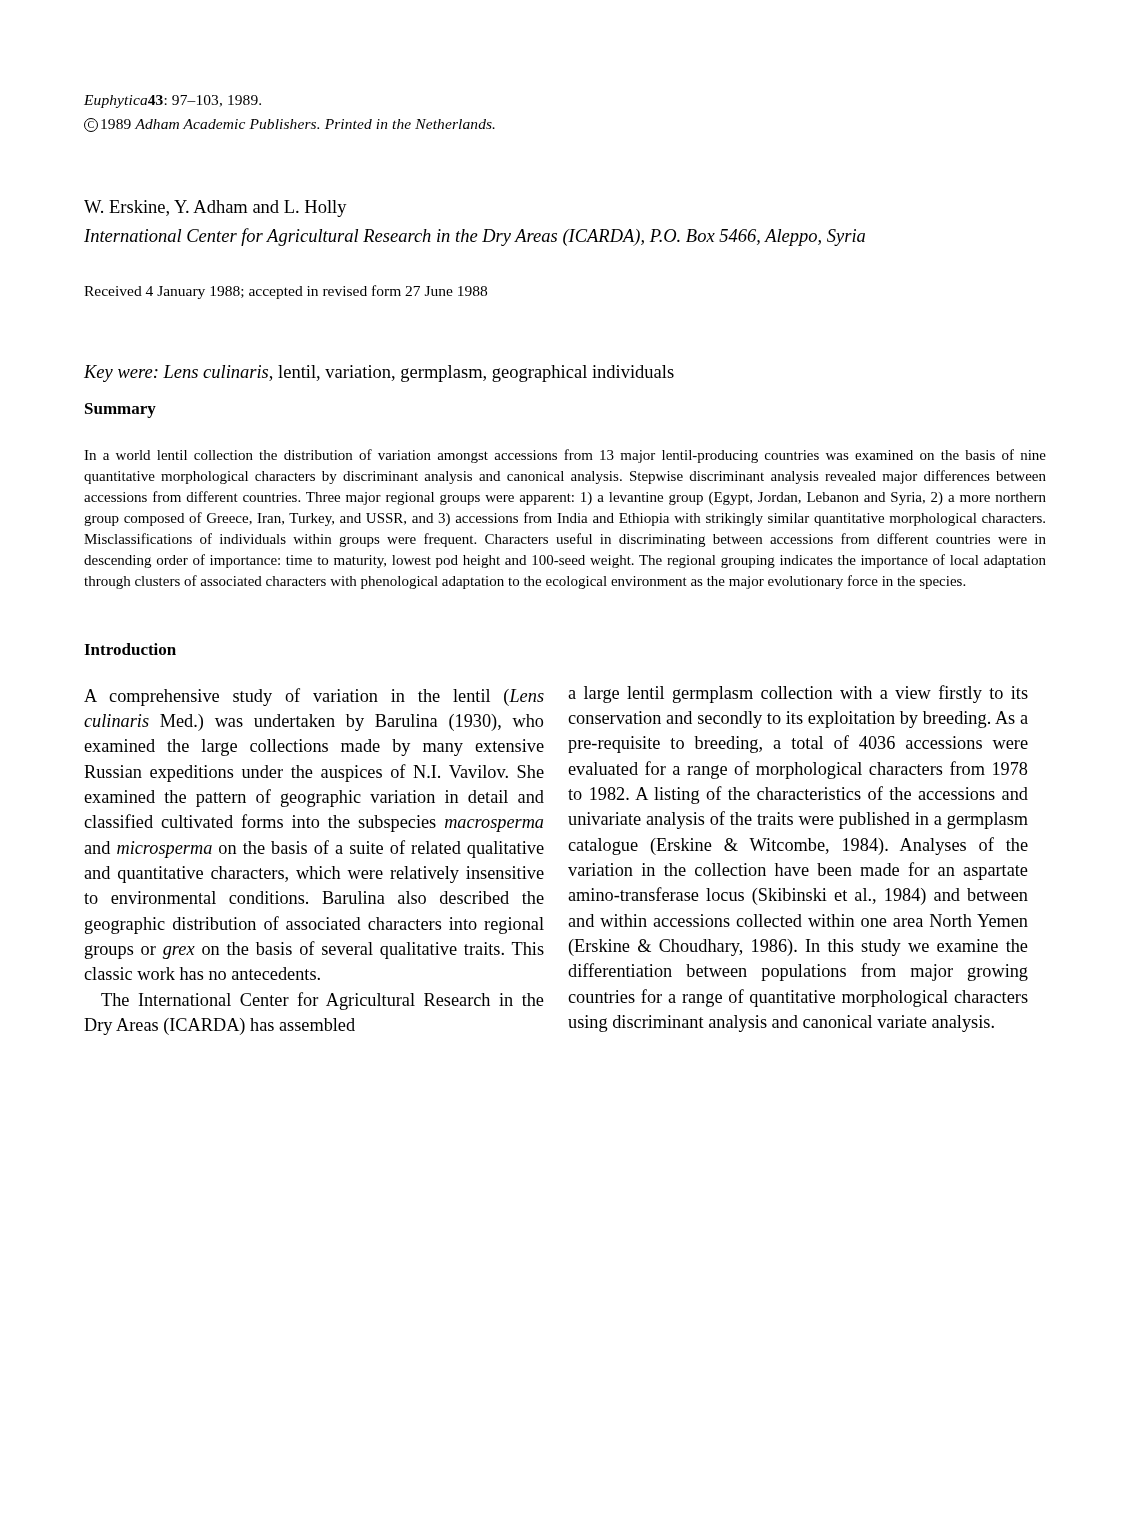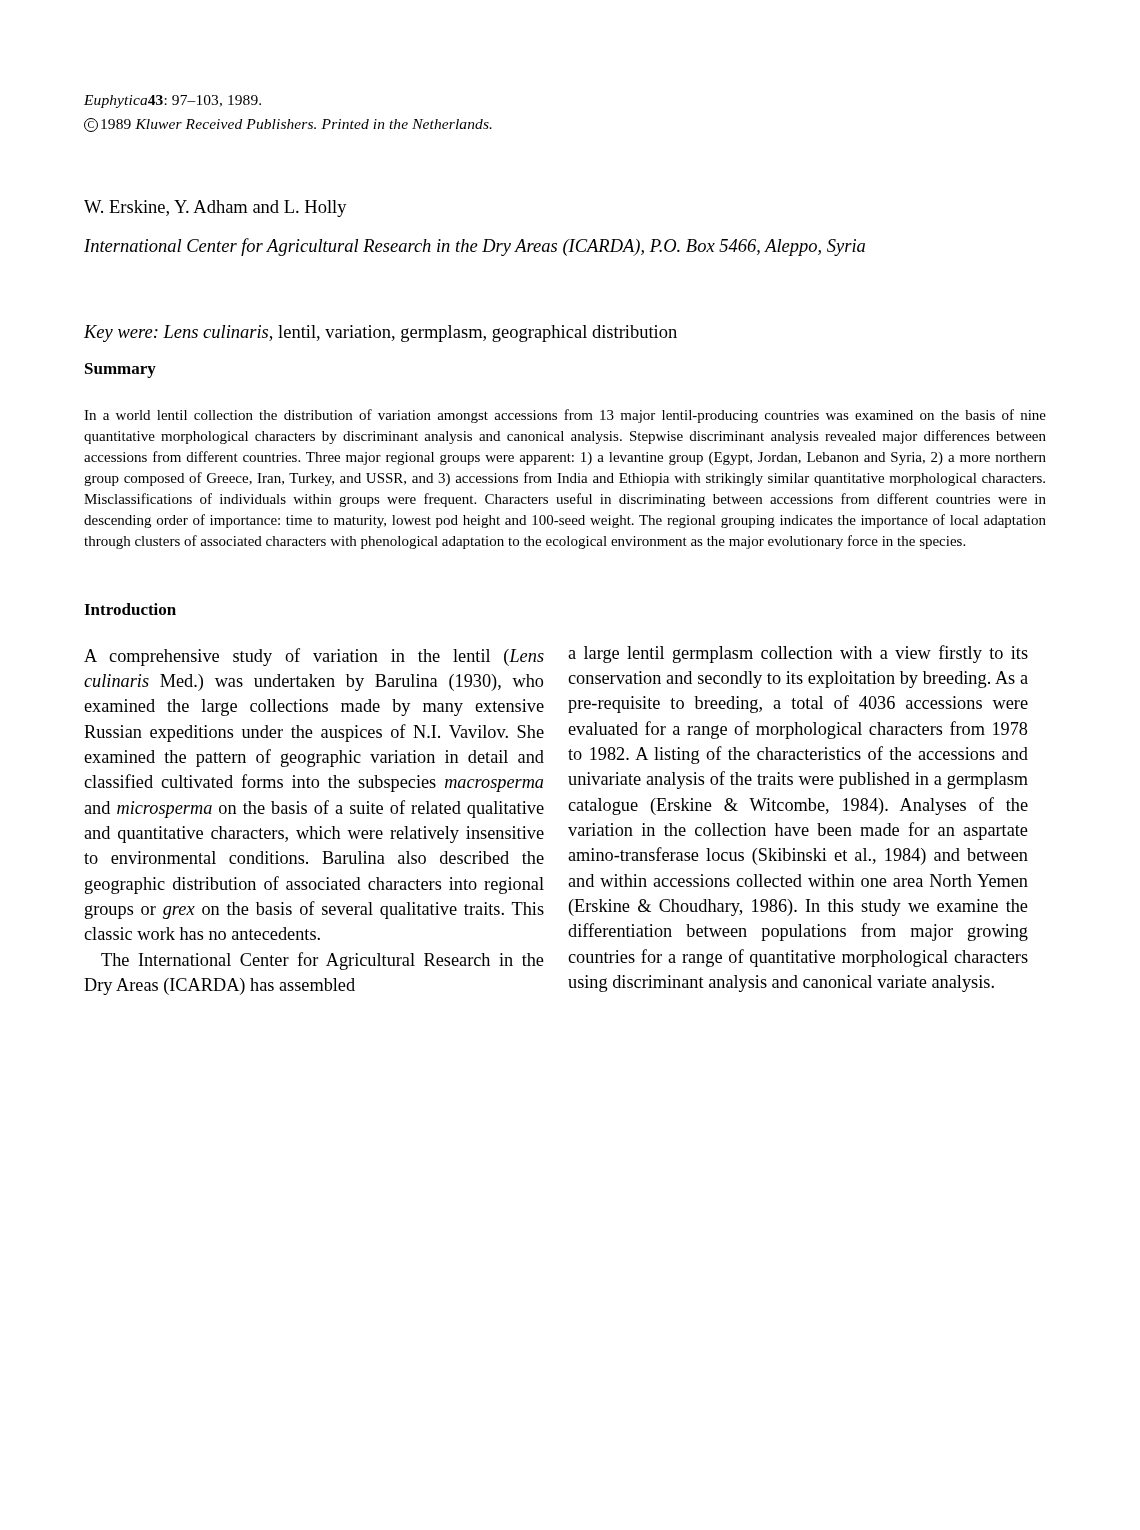--- a/index.html
+++ b/index.html
@@ -68,21 +68,21 @@
   
   .authors {
     margin-top: 58px;
     font-size: 18.5px;
     line-height: 1.45;
   }
   .affiliation {
     font-size: 18.5px;
     font-style: italic;
     line-height: 1.45;
-    margin-top: 12px;
+    margin-top: 2px;
   }
   .received {
     margin-top: 32px;
     font-size: 15.5px;
   }
 
   
   .keywords {
     margin-top: 62px;
     font-size: 18.5px;
@@ -137,31 +137,32 @@
 
 <div class="page">
   <div class="content">
 
     <div class="journal-line">
       <span class="it">Euphytica</span><span class="bd">43</span><span>: 97–103, 1989.</span>
     </div>
 
     <div class="copyright-line">
       <span class="circ-c">C</span><span>1989</span>
-      <span class="it">Kluwer Received Publishers. Printed in the Netherlands.</span>
+      <span class="it">Adham Academic Publishers. Printed in the Netherlands.</span>
     </div>
 
 
     <div class="authors">W. Erskine, Y. Adham and L. Holly</div>
     <div class="affiliation">International Center for Agricultural Research in the Dry Areas (ICARDA), P.O. Box 5466, Aleppo, Syria</div>
 
+    <div class="received">Received 4 January 1988; accepted in revised form 27 June 1988</div>
 
     <div class="keywords">
       <span class="it">Key were:</span>
-      <span class="it">Lens culinaris</span><span>, lentil, variation, germplasm, geographical distribution</span>
+      <span class="it">Lens culinaris</span><span>, lentil, variation, germplasm, geographical individuals</span>
     </div>
 
     <div class="summary-heading">Summary</div>
     <div class="summary-body">In a world lentil collection the distribution of variation amongst accessions from 13 major lentil-producing countries was examined on the basis of nine quantitative morphological characters by discriminant analysis and canonical analysis. Stepwise discriminant analysis revealed major differences between accessions from different countries. Three major regional groups were apparent: 1) a levantine group (Egypt, Jordan, Lebanon and Syria, 2) a more northern group composed of Greece, Iran, Turkey, and USSR, and 3) accessions from India and Ethiopia with strikingly similar quantitative morphological characters. Misclassifications of individuals within groups were frequent. Characters useful in discriminating between accessions from different countries were in descending order of importance: time to maturity, lowest pod height and 100-seed weight. The regional grouping indicates the importance of local adaptation through clusters of associated characters with phenological adaptation to the ecological environment as the major evolutionary force in the species.</div>
 
     <div class="columns">
 
       <div class="col">
         <div class="section-heading">Introduction</div>
         <p><span>A comprehensive study of variation in the lentil (</span><span class="it">Lens culinaris</span><span> Med.) was undertaken by Barulina (1930), who examined the large collections made by many extensive Russian expeditions under the auspices of N.I. Vavilov. She examined the pattern of geographic variation in detail and classified cultivated forms into the subspecies </span><span class="it">macrosperma</span><span> and </span><span class="it">microsperma</span><span> on the basis of a suite of related qualitative and quantitative characters, which were relatively insensitive to environmental conditions. Barulina also described the geographic distribution of associated characters into regional groups or </span><span class="it">grex</span><span> on the basis of several qualitative traits. This classic work has no antecedents.</span></p>

